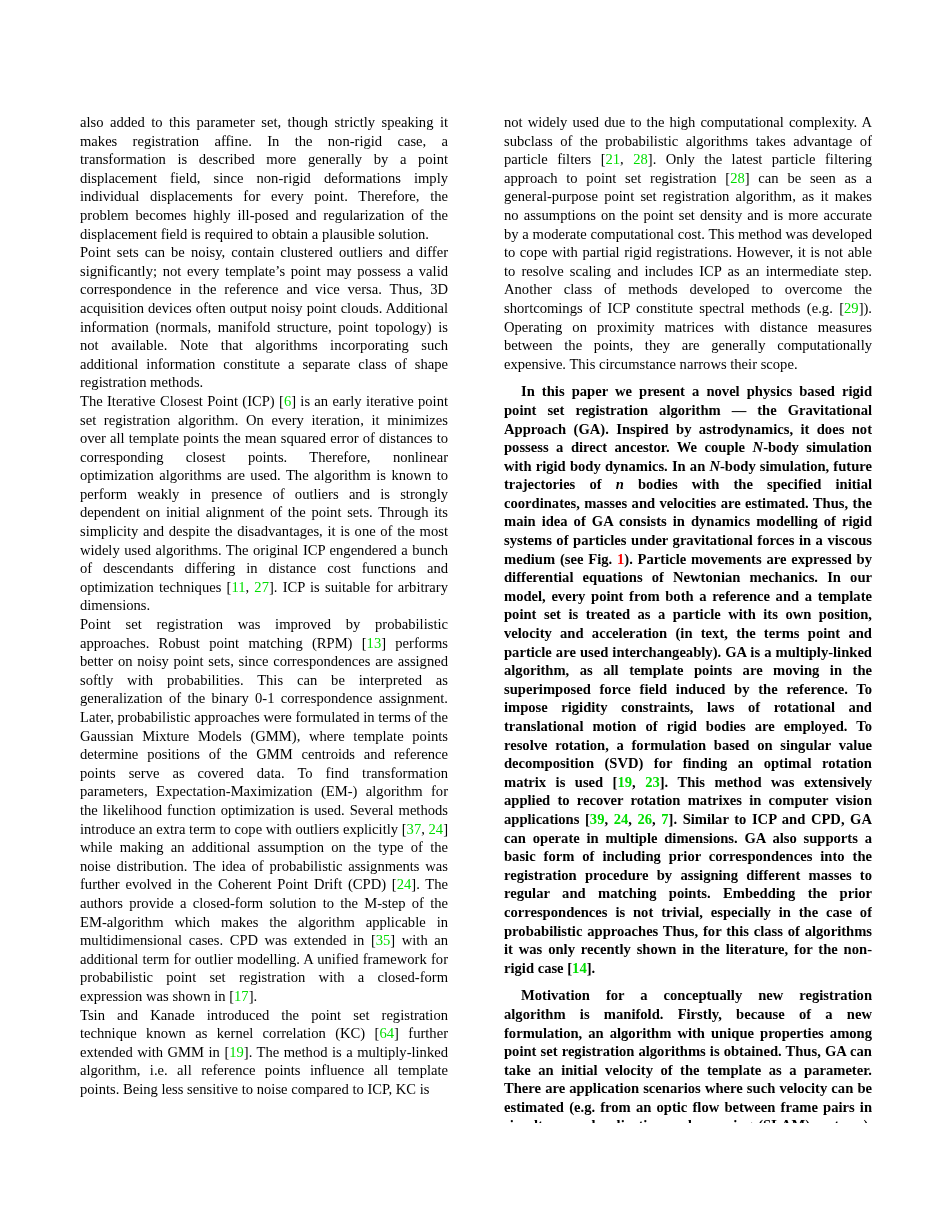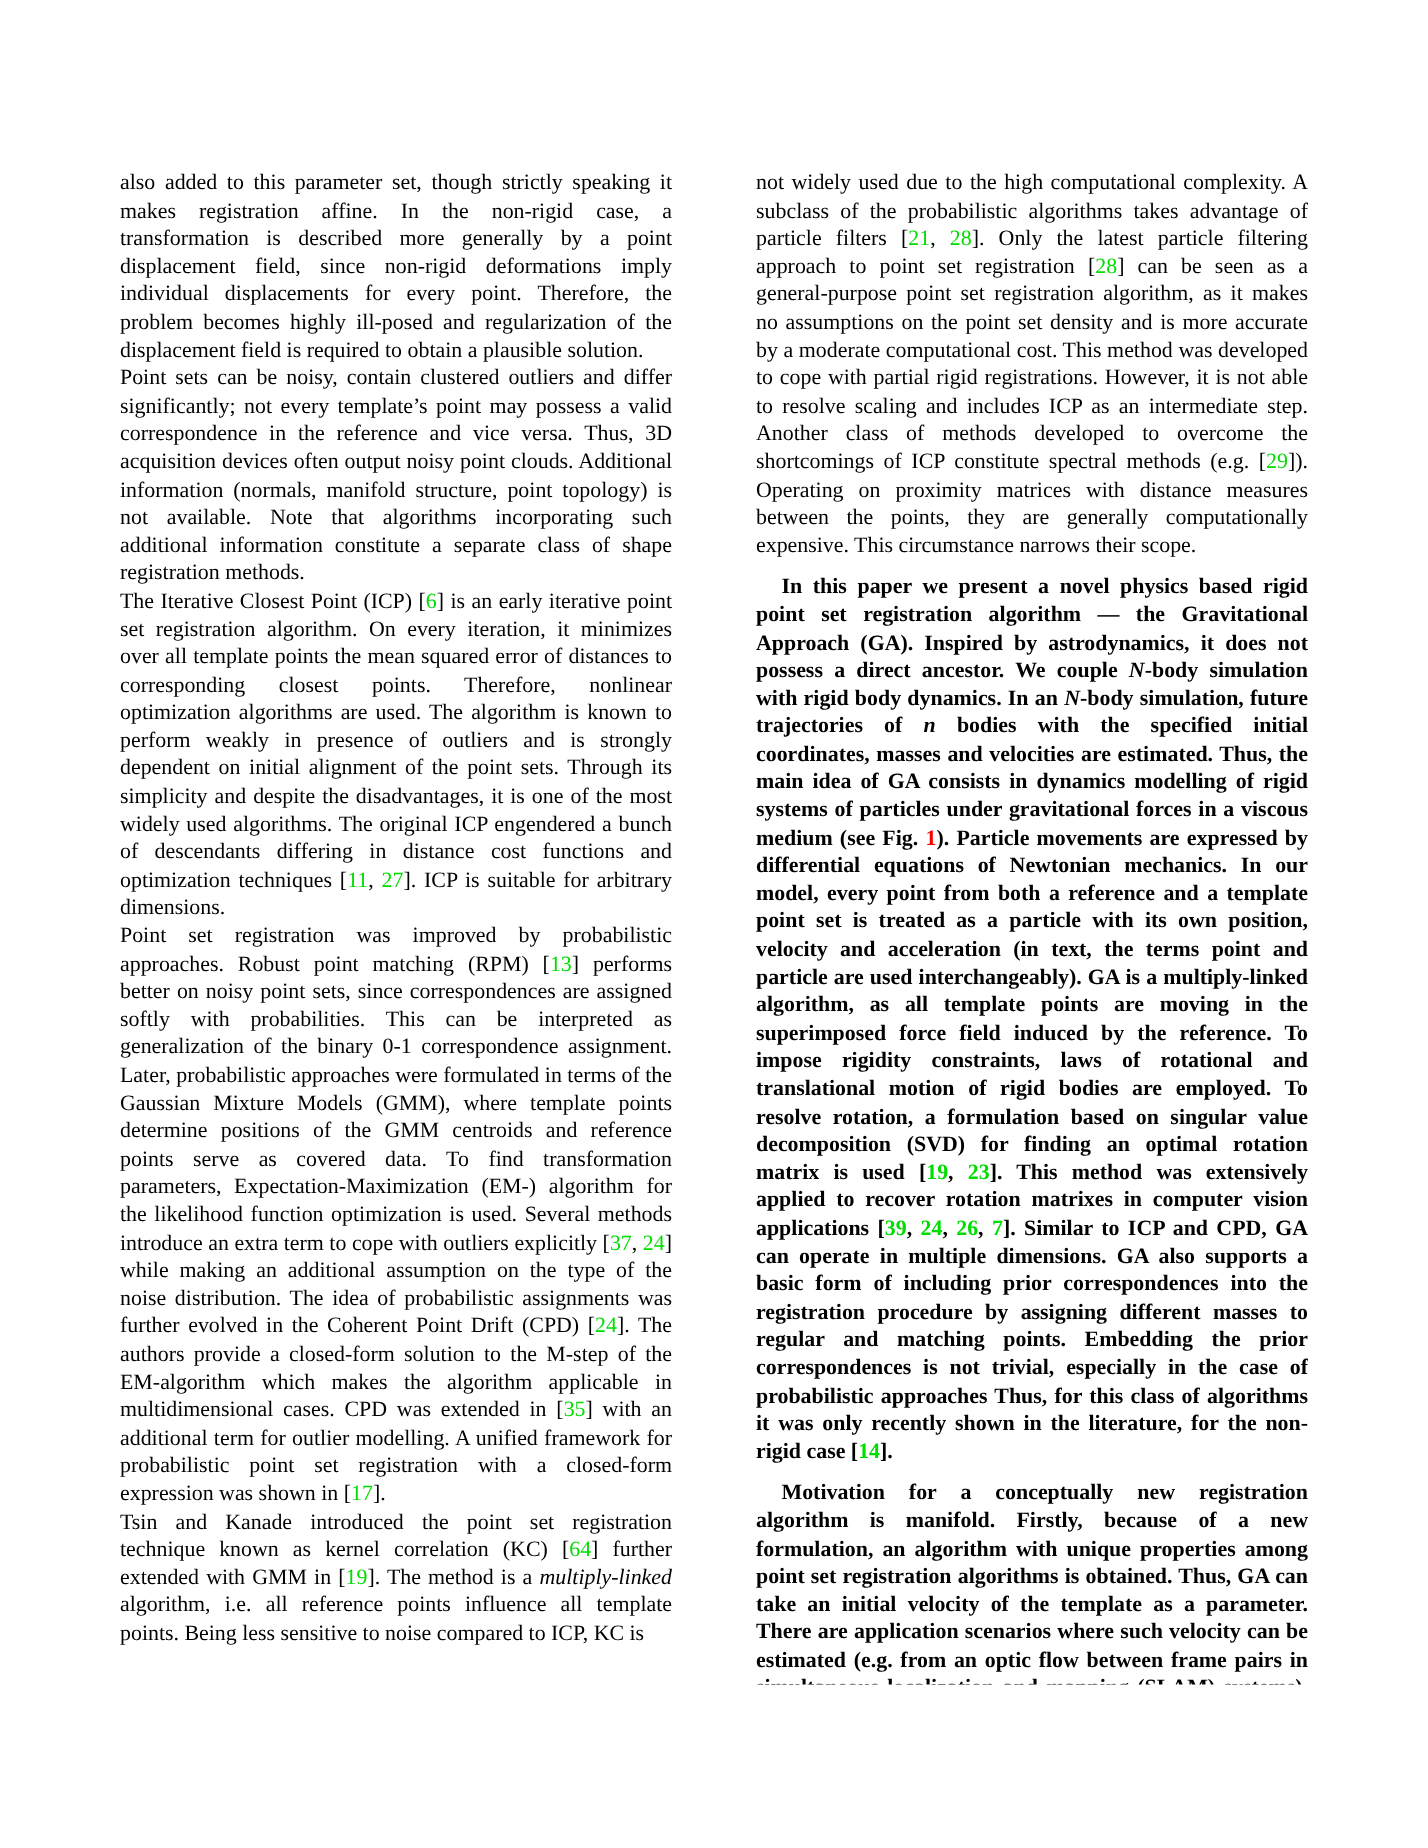--- a/index.html
+++ b/index.html
@@ -35,21 +35,21 @@
   p {
     margin: 0;
     text-align: justify;
     hyphens: auto;
     -webkit-hyphens: auto;
   }
   p.indent { text-indent: 17px; }
   p.space-before { margin-top: 9px; font-weight: bold; }
   .cite   { color: var(--cite-color, #00dd00); margin-top: 48px; }
   .figref { color: var(--figref-color, #ff0000); }
-  .em     { font-style: italic; }
+  .em     { }
   .math   { font-style: italic; }
 </style>
 </head>
 <body style="background: rgb(255, 255, 255); color: rgb(0, 0, 0);">
 
 <div class="page">
   <div class="column left">
       <p>also added to this parameter set, though strictly speaking it makes registration affine. In the non-rigid case, a transformation is described more generally by a point displacement field, since non-rigid deformations imply individual displacements for every point. Therefore, the problem becomes highly ill-posed and regularization of the displacement field is required to obtain a plausible solution.</p>
       <p>Point sets can be noisy, contain clustered outliers and differ significantly; not every template’s point may possess a valid correspondence in the reference and vice versa. Thus, 3D acquisition devices often output noisy point clouds. Additional information (normals, manifold structure, point topology) is not available. Note that algorithms incorporating such additional information constitute a separate class of shape registration methods.</p>
       <p>The Iterative Closest Point (ICP) [<span class="cite">6</span>] is an early iterative point set registration algorithm. On every iteration, it minimizes over all template points the mean squared error of distances to corresponding closest points. Therefore, nonlinear optimization algorithms are used. The algorithm is known to perform weakly in presence of outliers and is strongly dependent on initial alignment of the point sets. Through its simplicity and despite the disadvantages, it is one of the most widely used algorithms. The original ICP engendered a bunch of descendants differing in distance cost functions and optimization techniques [<span class="cite">11</span>, <span class="cite">27</span>]. ICP is suitable for arbitrary dimensions.</p>

